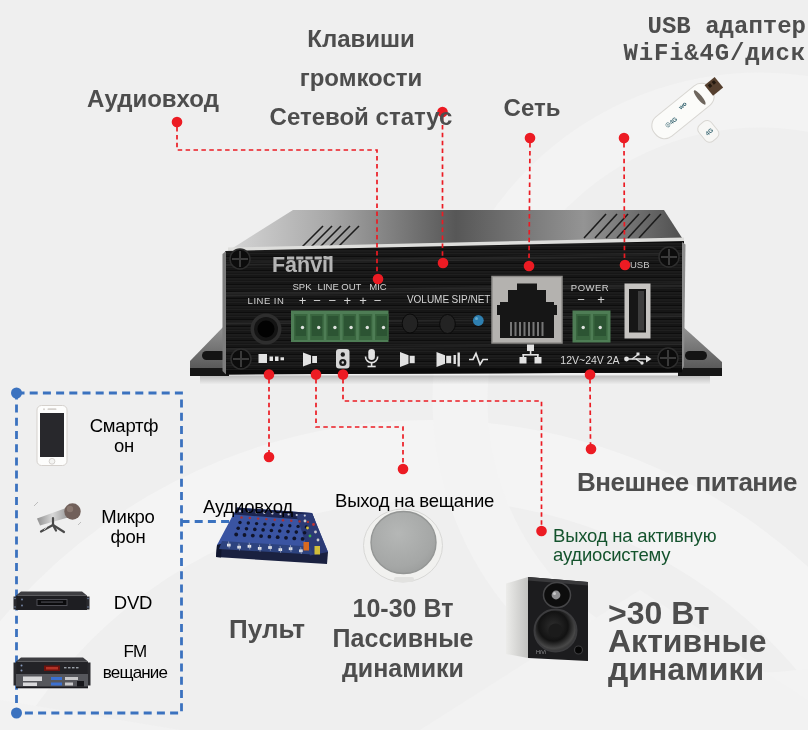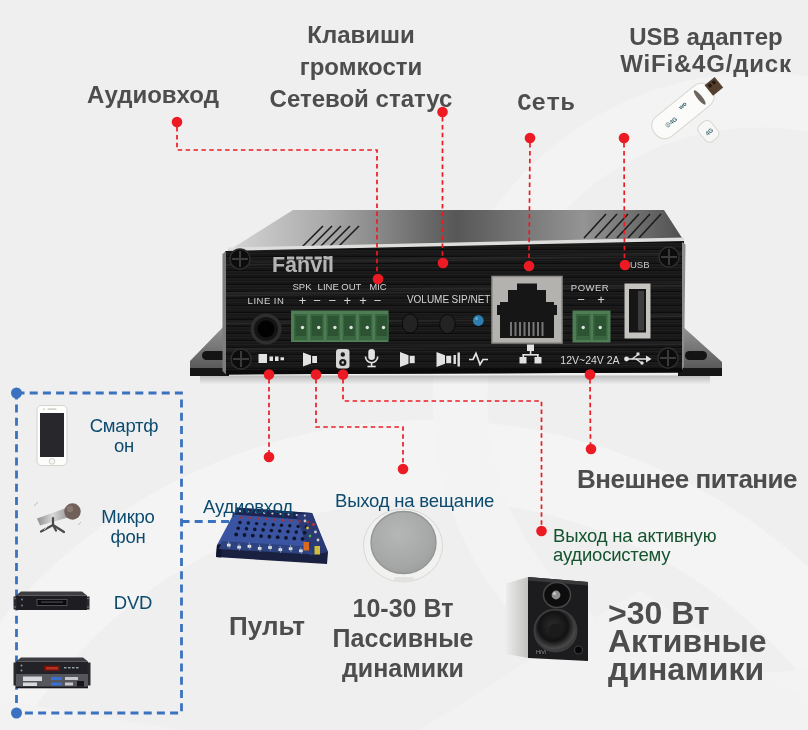--- a/index.html
+++ b/index.html
@@ -1,19 +1,19 @@
 <!DOCTYPE html>
 <html><head>
 <meta charset="utf-8">
 <style>
 html,body{margin:0;padding:0;}
 #page{position:relative;width:808px;height:730px;background:#efefef;overflow:hidden;
   font-family:"Liberation Sans",sans-serif;}
-.lbl{position:absolute;color:#4d4d4d;font-weight:bold;font-size:24px;line-height:32px;text-align:center;}
-.sm{position:absolute;color:#0c4a6e;font-weight:normal;font-size:18.5px;line-height:20px;text-align:center;letter-spacing:-0.2px;}
+.lbl{position:absolute;color:#4d4d4d;font-weight:bold;font-size:24px;line-height:39px;text-align:center;}
+.sm{position:absolute;color:#000000;font-weight:normal;font-size:18.5px;line-height:20px;text-align:center;letter-spacing:-0.2px;}
 svg{position:absolute;left:0;top:0;}
 </style>
 </head>
 <body>
 <div id="page">
 
 <svg width="808" height="730" viewBox="0 0 808 730">
   <circle cx="430" cy="980" r="520" fill="none" stroke="#f4f4f4" stroke-width="80"></circle>
   <circle cx="760" cy="400" r="300" fill="none" stroke="#f3f3f3" stroke-width="55"></circle>
   <polygon points="420,730 640,590 808,700 808,730" fill="#f2f2f2"></polygon>
@@ -497,26 +497,27 @@
   <circle cx="590" cy="374.5" r="5.3"></circle>
   <circle cx="269" cy="457" r="5.3"></circle>
   <circle cx="403" cy="469" r="5.3"></circle>
   <circle cx="541.5" cy="531" r="5.3"></circle>
   <circle cx="591" cy="449" r="5.3"></circle>
 </g>
 </svg>
 
 <div class="lbl" style="left:63px;top:79px;width:180px;">Аудиовход</div>
 <div class="lbl" style="left:261px;top:19px;width:200px;">Клавиши<br>громкости<br>Сетевой статус</div>
-<div class="lbl" style="left:496px;top:88px;width:100px;font-family:Liberation Mono, monospace;">Сеть</div>
-<div class="lbl" style="left:606px;top:23px;width:200px;text-align:center;line-height:27px;">USB адаптер<br><span style="letter-spacing:0.8px;">WiFi&amp;4G/диск</span></div>
+<div class="lbl" style="left:482px;top:88px;width:100px;">Сеть</div>
+<div class="lbl" style="left:606px;top:13px;width:200px;text-align:right;line-height:27px;font-family:Liberation Mono, monospace;">USB адаптер<br><span style="letter-spacing:0.8px;">WiFi&amp;4G/диск</span></div>
 <div class="lbl" style="left:577px;top:463px;width:230px;text-align:left;font-size:26px;letter-spacing:-0.5px;">Внешнее питание</div>
 <div class="sm" style="left:178px;top:469px;width:140px;margin-top:28px;">Аудиовход</div>
 <div class="sm" style="left:335px;top:491px;width:200px;text-align:left;">Выход на вещание</div>
 <div class="lbl" style="left:207px;top:570px;width:120px;font-size:26px;margin-top:40px;">Пульт</div>
 <div class="lbl" style="left:323px;top:593px;width:160px;font-size:25px;line-height:30px;">10-30 Вт<br>Пассивные<br>динамики</div>
 <div class="lbl" style="left:608px;top:599px;width:170px;text-align:left;font-size:32px;line-height:28px;">&gt;30 Вт<br>Активные<br>динамики</div>
 <div class="sm" style="left:553px;top:527px;width:240px;text-align:left;color:#14532d;line-height:18.5px;">Выход на активную<br>аудиосистему</div>
 <div class="sm" style="left:64px;top:416px;width:120px;line-height:19.5px;">Смартф<br>он</div>
 <div class="sm" style="left:68px;top:507px;width:120px;line-height:19.5px;">Микро<br>фон</div>
 <div class="sm" style="left:73px;top:593px;width:120px;">DVD</div>
+<div class="sm" style="left:75px;top:641px;width:120px;line-height:21px;font-size:17px;letter-spacing:-0.8px;">FM<br>вещание</div>
 
 </div>
 
 </body></html>

